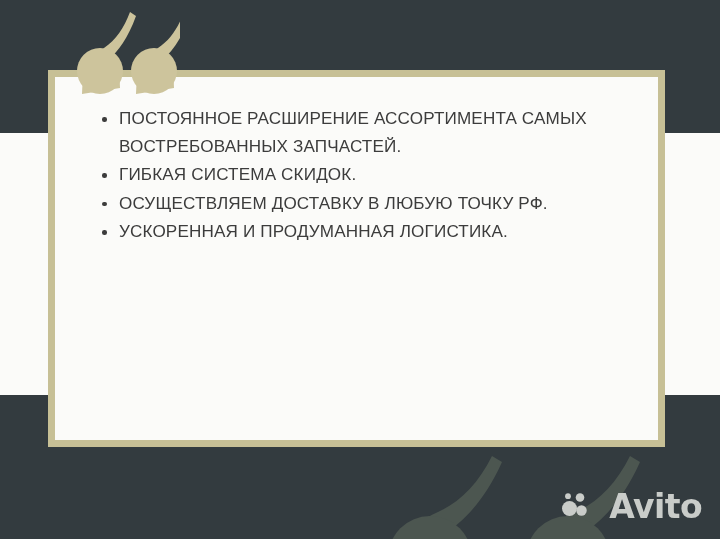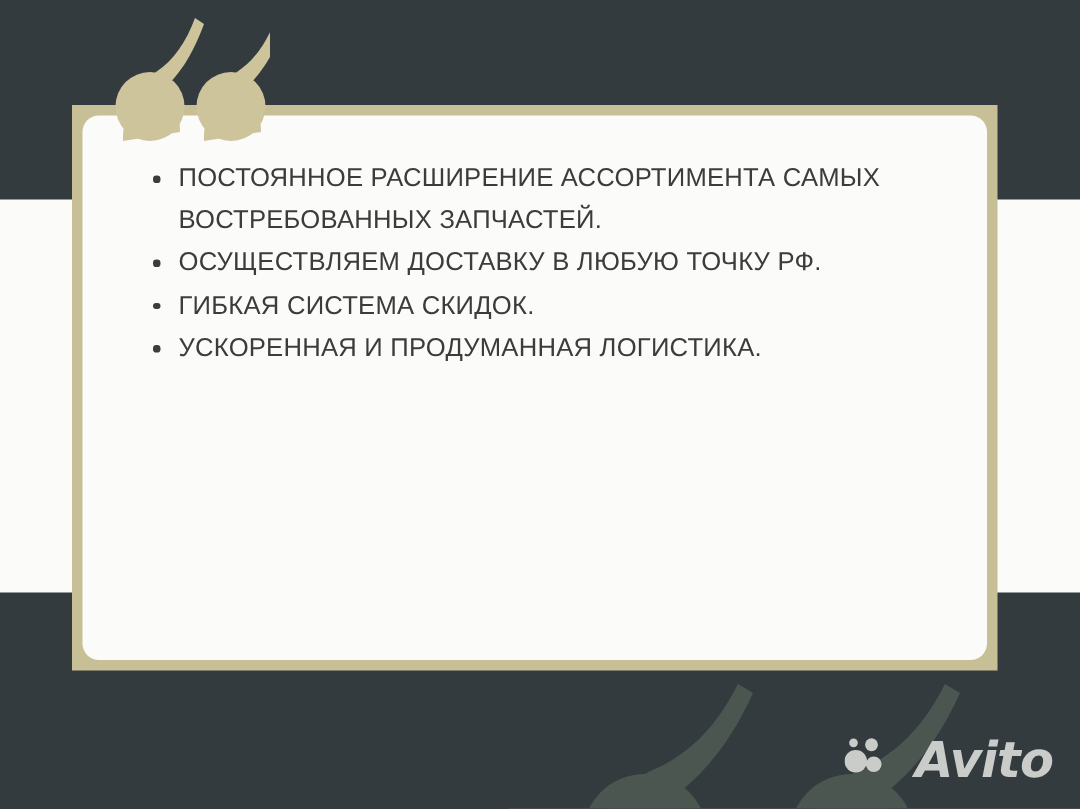--- a/index.html
+++ b/index.html
@@ -54,21 +54,20 @@
     background: #c7c096;
     padding: 7px;
     box-sizing: border-box;
   }
   .card-inner {
     width: 100%;
     height: 100%;
     background: #fbfbf9;
     box-sizing: border-box;
     padding: 28px 30px 20px 44px;
-    border-radius: 11px;
   }
 
   
   .quote-mark {
     position: absolute;
     left: 72px;
     top: 8px;
     width: 108px;
     height: 86px;
     z-index: 5;
@@ -107,21 +106,20 @@
 
   
   .avito-logo {
     position: absolute;
     right: 18px;
     bottom: 16px;
     display: flex;
     align-items: center;
     gap: 21px;
     z-index: 6;
-    font-style: italic;
   }
   .avito-mark { display: block; }
   .avito-word {
     color: #c9ccc9;
     font-size: 33px;
     line-height: 33px;
     font-weight: 700;
     letter-spacing: -0.6px;
     font-family: "DejaVu Sans", "Liberation Sans", sans-serif;
   }
@@ -142,22 +140,22 @@
         <path d="M178 140 C178 108 196 86 224 74 C246 64 264 46 278 18 L288 24 C272 60 250 84 230 96 C246 102 258 118 258 136 Z"></path>
         <circle cx="216" cy="120" r="42"></circle>
       </g>
     </svg>
   </div>
 
   <div class="card">
     <div class="card-inner">
       <ul class="benefits">
         <li>Постоянное расширение ассортимента самых востребованных запчастей.</li>
+        <li>Гибкая система скидок.</li>
         <li>Осуществляем доставку в любую точку РФ.</li>
-        <li>Гибкая система скидок.</li>
         <li>Ускоренная и продуманная логистика.</li>
       </ul>
     </div>
   </div>
 
   <div class="quote-mark">
     <svg width="108" height="86" viewBox="0 0 108 86" xmlns="http://www.w3.org/2000/svg">
       <g fill="#cdc49c">
         <path d="M10 86 C10 66 18 50 32 40 C44 32 52 20 58 4 L64 8 C56 30 46 44 36 52 C44 58 48 68 48 80 Z"></path>
         <circle cx="28" cy="63" r="23"></circle>

